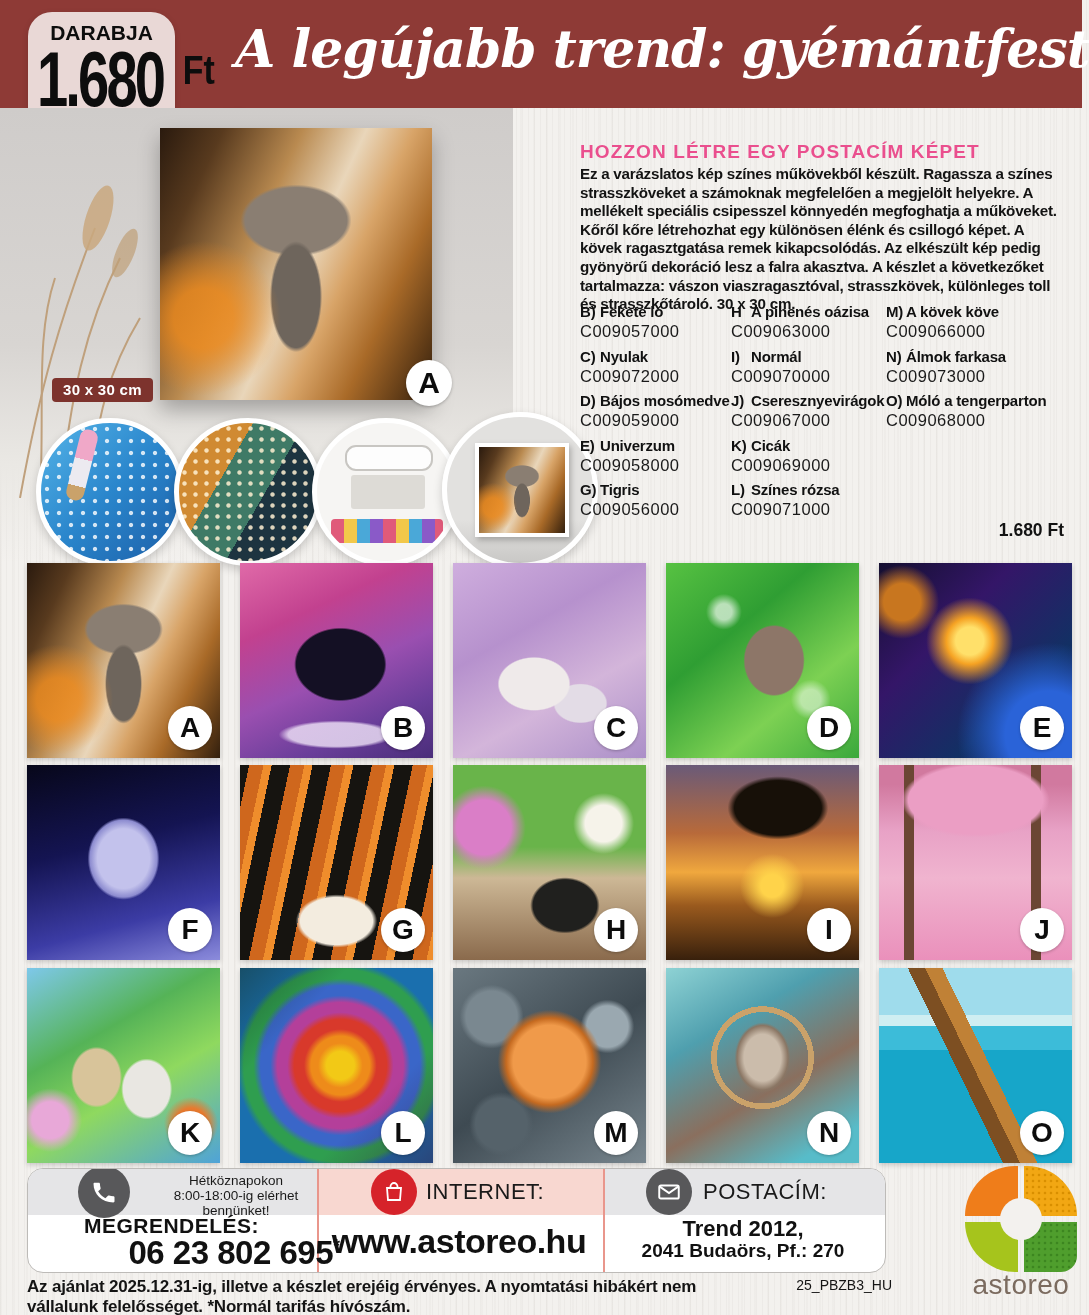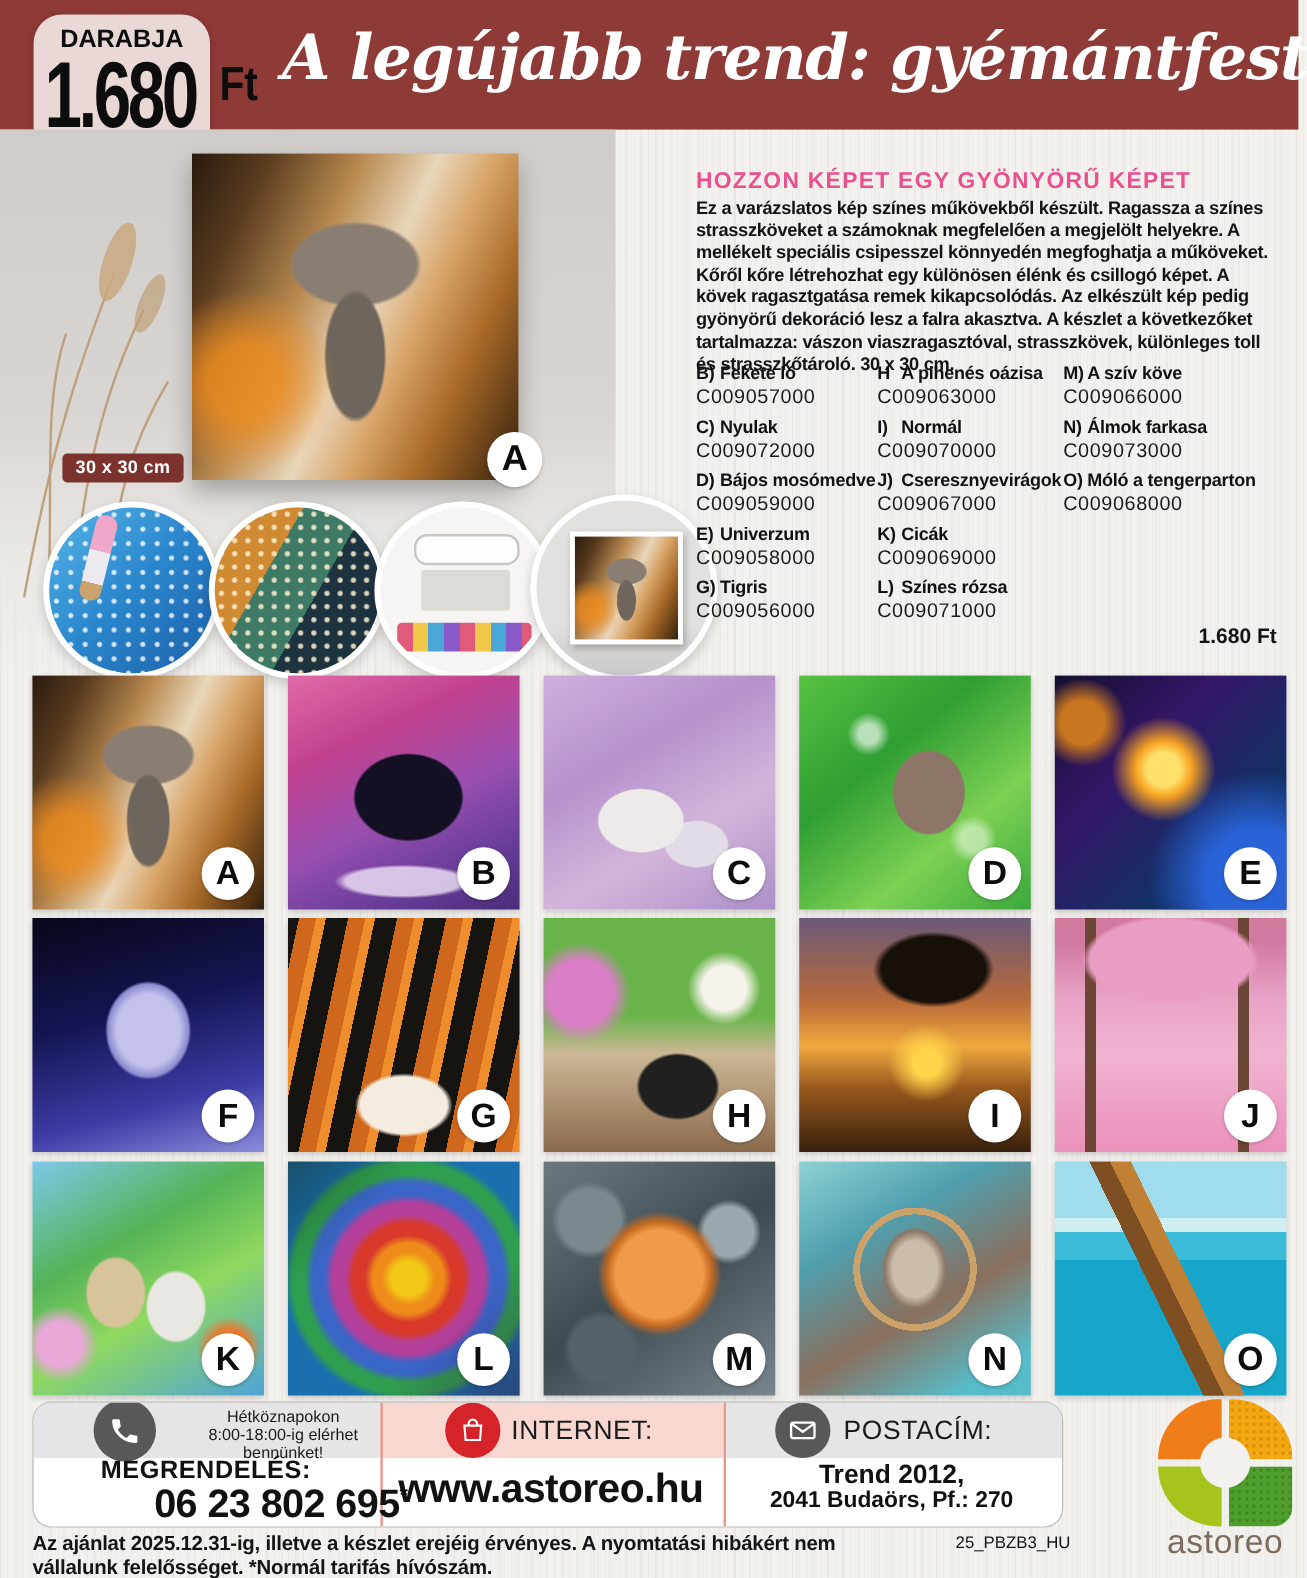--- a/index.html
+++ b/index.html
@@ -221,21 +221,21 @@
   <div class="detail c2"></div>
   <div class="detail c3">
     <div class="roller"></div>
     <div class="mat"></div>
     <div class="tray"></div>
   </div>
   <div class="detail c4">
     <div class="mini-box art-elephant"></div>
   </div>
 
-  <div class="intro-heading">HOZZON KÉPET EGY GYÖNYÖRŰ KÉPET</div>
+  <div class="intro-heading">HOZZON LÉTRE EGY POSTACÍM KÉPET</div>
   <div class="intro-body">Ez a varázslatos kép színes műkövekből készült. Ragassza a színes strasszköveket a számoknak megfelelően a megjelölt helyekre. A mellékelt speciális csipesszel könnyedén megfoghatja a műköveket. Kőről kőre létrehozhat egy különösen élénk és csillogó képet. A kövek ragasztgatása remek kikapcsolódás. Az elkészült kép pedig gyönyörű dekoráció lesz a falra akasztva. A készlet a következőket tartalmazza: vászon viaszragasztóval, strasszkövek, különleges toll és strasszkőtároló. 30 x 30 cm.</div>
 
   <div class="prod-list">
     <div class="prod">
         <div class="prod-name"><span class="ltr">B)</span><span>Fekete ló</span></div>
         <div class="prod-code">C009057000</div>
       </div>
     <div class="prod">
         <div class="prod-name"><span class="ltr">C)</span><span>Nyulak</span></div>
         <div class="prod-code">C009072000</div>
@@ -266,21 +266,21 @@
       </div>
     <div class="prod">
         <div class="prod-name"><span class="ltr">K)</span><span>Cicák</span></div>
         <div class="prod-code">C009069000</div>
       </div>
     <div class="prod">
         <div class="prod-name"><span class="ltr">L)</span><span>Színes rózsa</span></div>
         <div class="prod-code">C009071000</div>
       </div>
     <div class="prod">
-        <div class="prod-name"><span class="ltr">M)</span><span>A szív köve</span></div>
+        <div class="prod-name"><span class="ltr">M)</span><span>A kövek köve</span></div>
         <div class="prod-code">C009066000</div>
       </div>
     <div class="prod">
         <div class="prod-name"><span class="ltr">N)</span><span>Álmok farkasa</span></div>
         <div class="prod-code">C009073000</div>
       </div>
     <div class="prod">
         <div class="prod-name"><span class="ltr">O)</span><span>Móló a tengerparton</span></div>
         <div class="prod-code">C009068000</div>
       </div>

